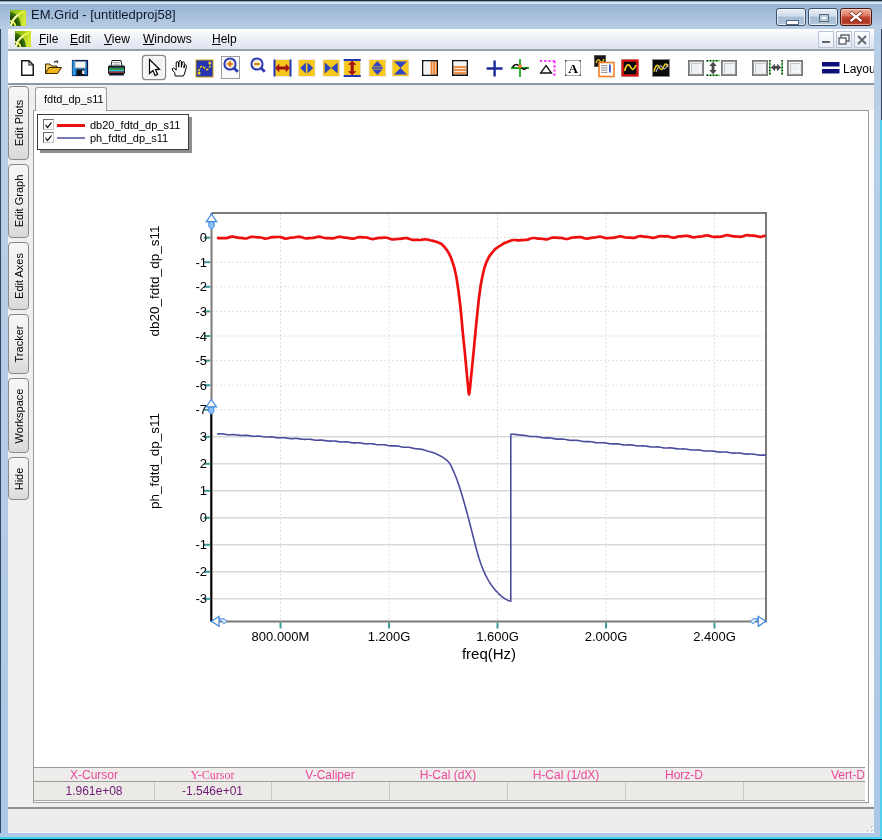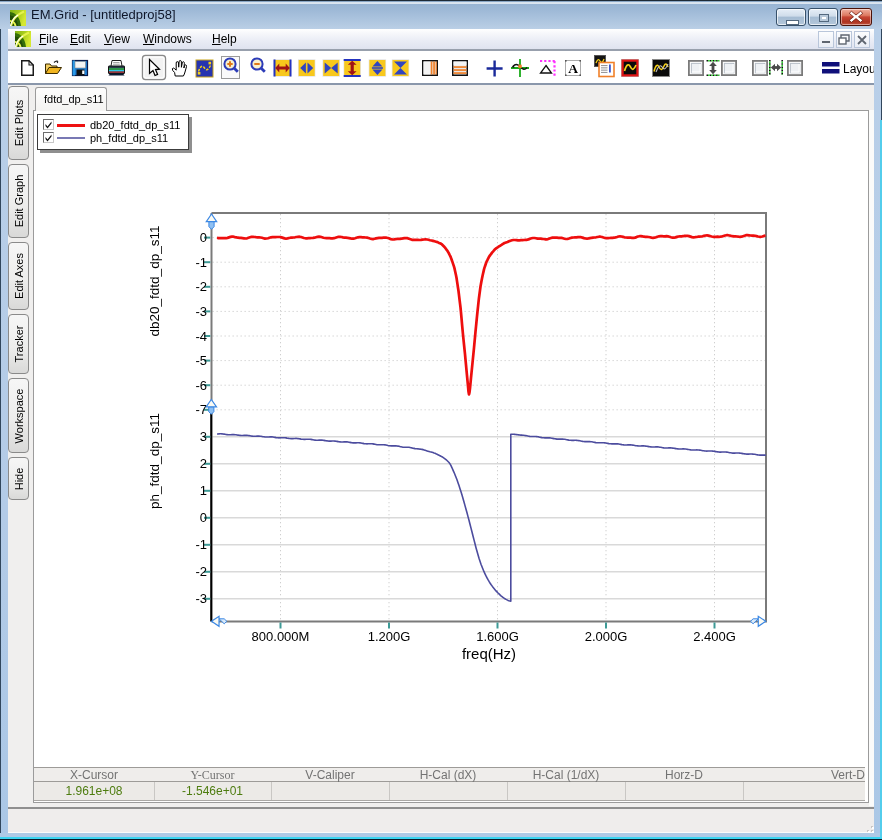--- a/index.html
+++ b/index.html
@@ -51,22 +51,22 @@
   
   #legend{left:37px;top:114px;width:152px;height:36px;background:#fff;border:1px solid #3c3c3c;
     box-shadow:3px 3px 0 0 #8f8f8f;box-sizing:border-box;z-index:4;}
   .cb{position:absolute;left:5px;width:11px;height:11px;background:#fff;
     border-top:1px solid #6d6d6d;border-left:1px solid #6d6d6d;border-bottom:1px solid #c8c8c8;border-right:1px solid #c8c8c8;box-sizing:border-box;}
   .legtxt{position:absolute;left:52px;font-size:11px;padding-top:1px;color:#000;}
   
   #btable{left:34px;top:767px;width:831px;height:34px;}
   .trow1{position:absolute;left:0;top:0;width:831px;height:15px;background:#efedeb;border-top:1px solid #9d9b98;border-bottom:1px solid #9d9b98;box-sizing:border-box;}
   .trow2{position:absolute;left:0;top:15px;width:831px;height:19px;background:#eceae7;border-bottom:1px solid #aaa8a5;box-sizing:border-box;}
-  .hcell{position:absolute;top:1px;font-size:12px;color:#737373;text-align:center;}
-  .vcell{position:absolute;top:2px;font-size:12px;color:#4d7c0f;text-align:center;}
+  .hcell{position:absolute;top:1px;font-size:12px;color:#ec4899;text-align:center;}
+  .vcell{position:absolute;top:2px;font-size:12px;color:#701a75;text-align:center;}
   .vsep{position:absolute;top:0;width:1px;height:18px;background:#c9c7c4;}
 </style>
 </head>
 <body>
 
   <div class="abs" id="titlebar">
     <div class="abs hl"></div>
   </div>
   <div class="abs" id="appicon1" style="left:10px;top:10px;width:16px;height:16px;"><svg width="16" height="16" viewBox="0 0 16 16">
 <defs>

